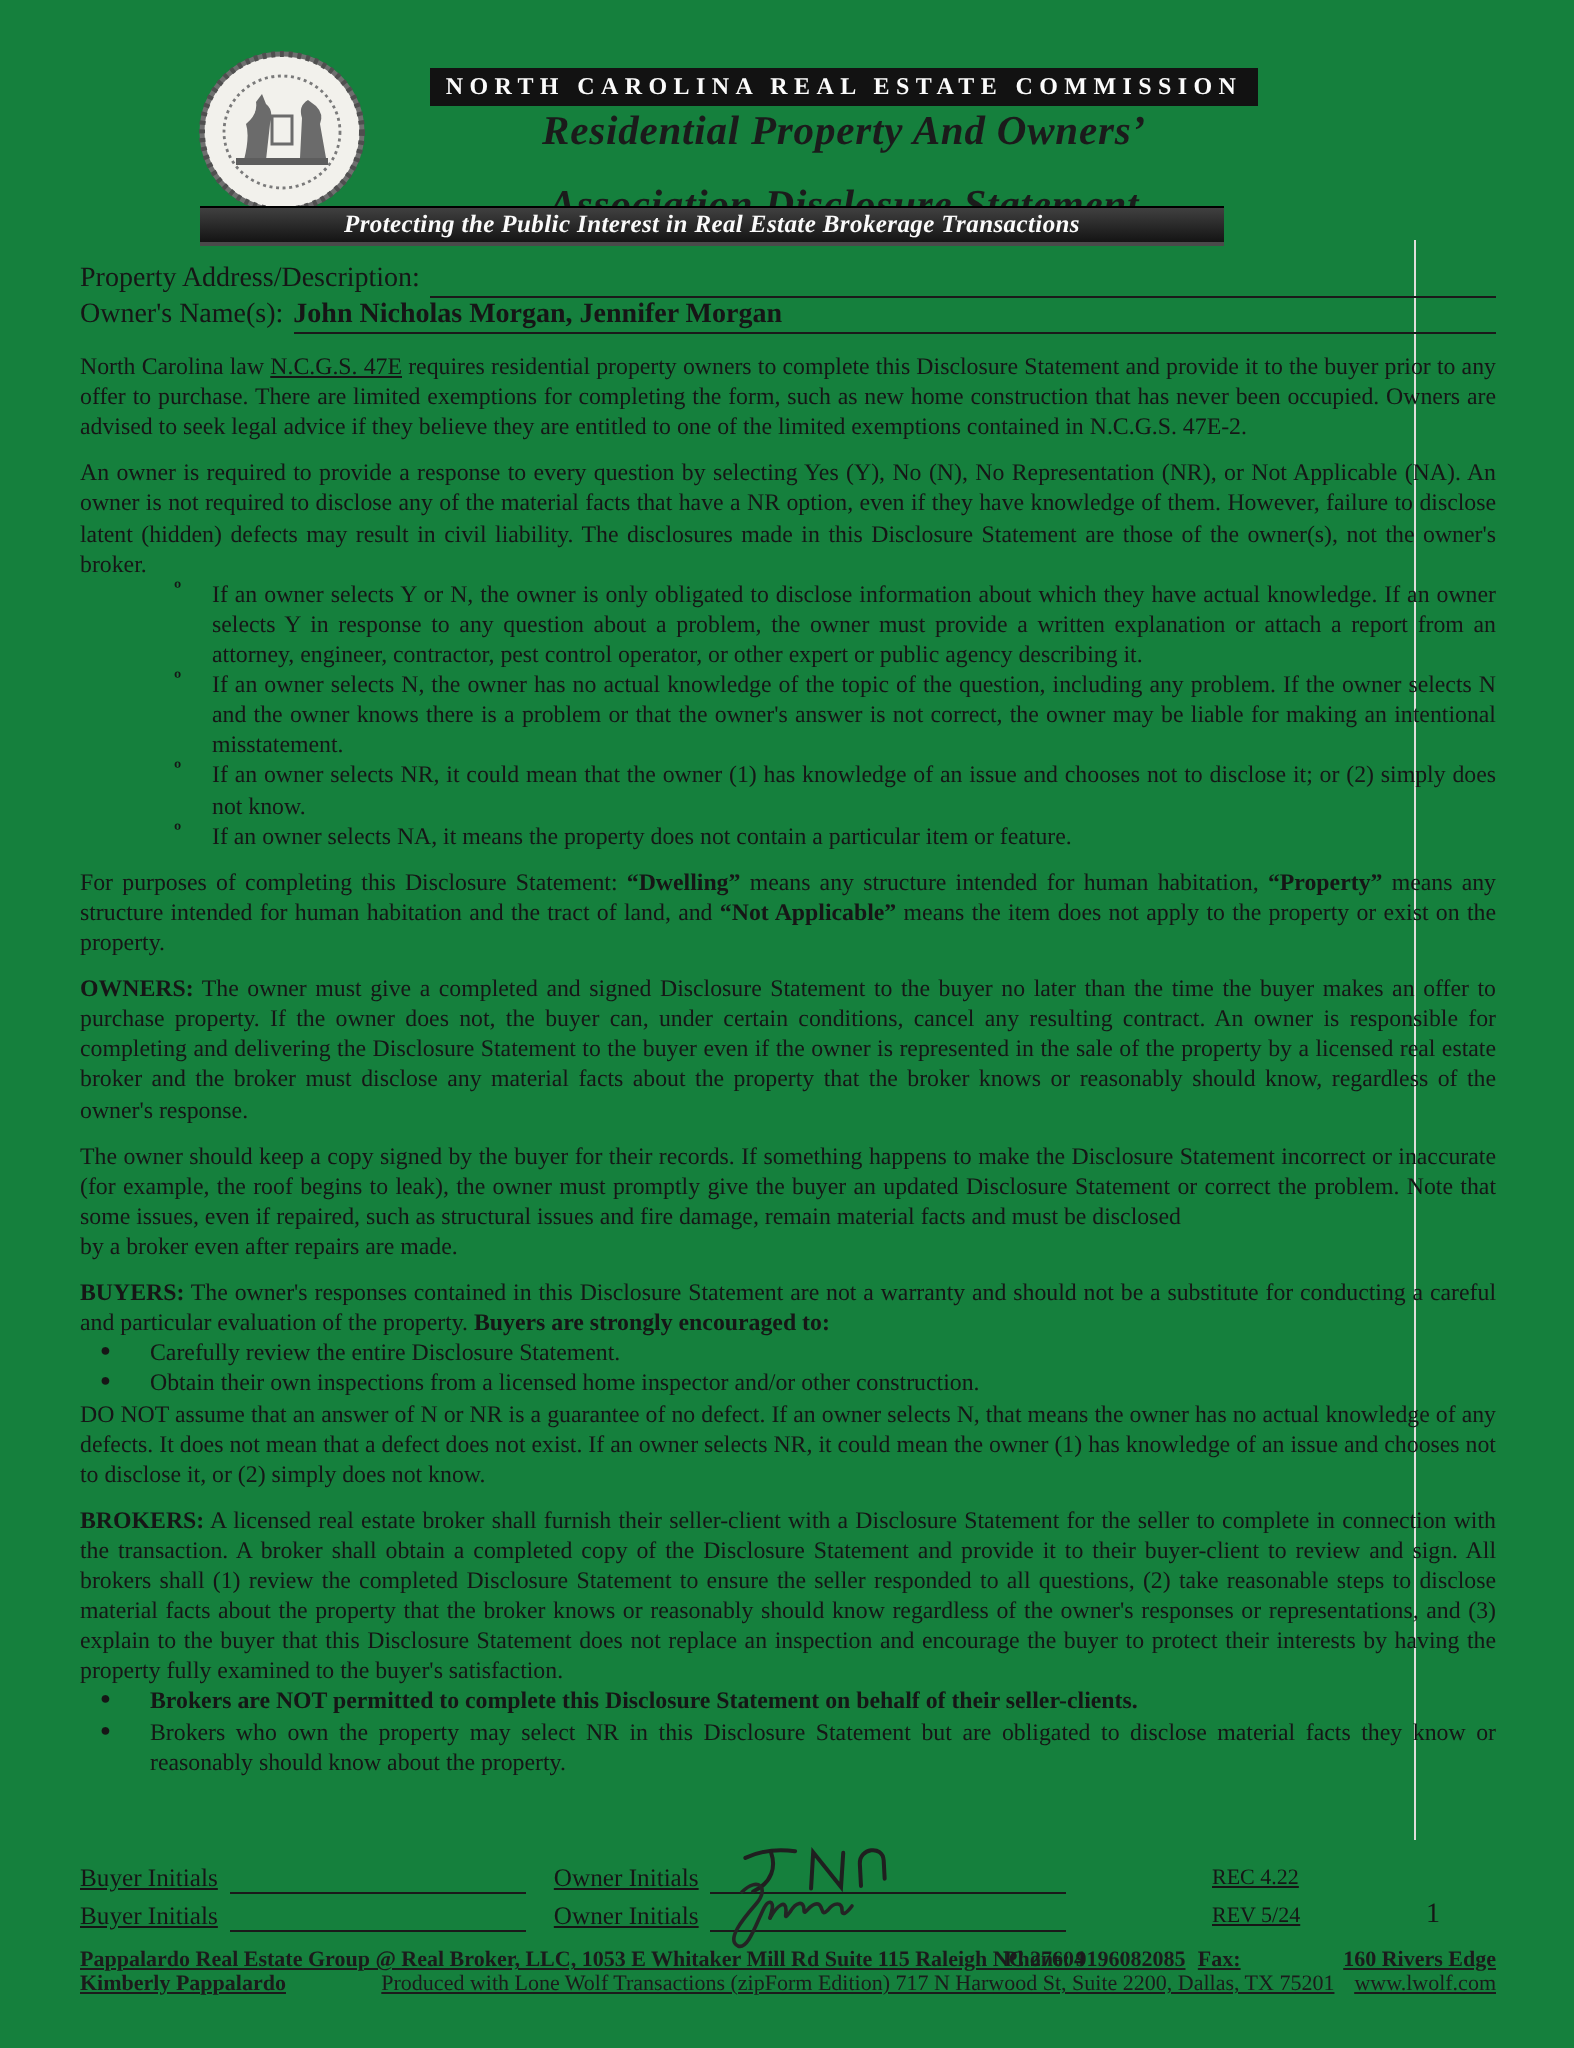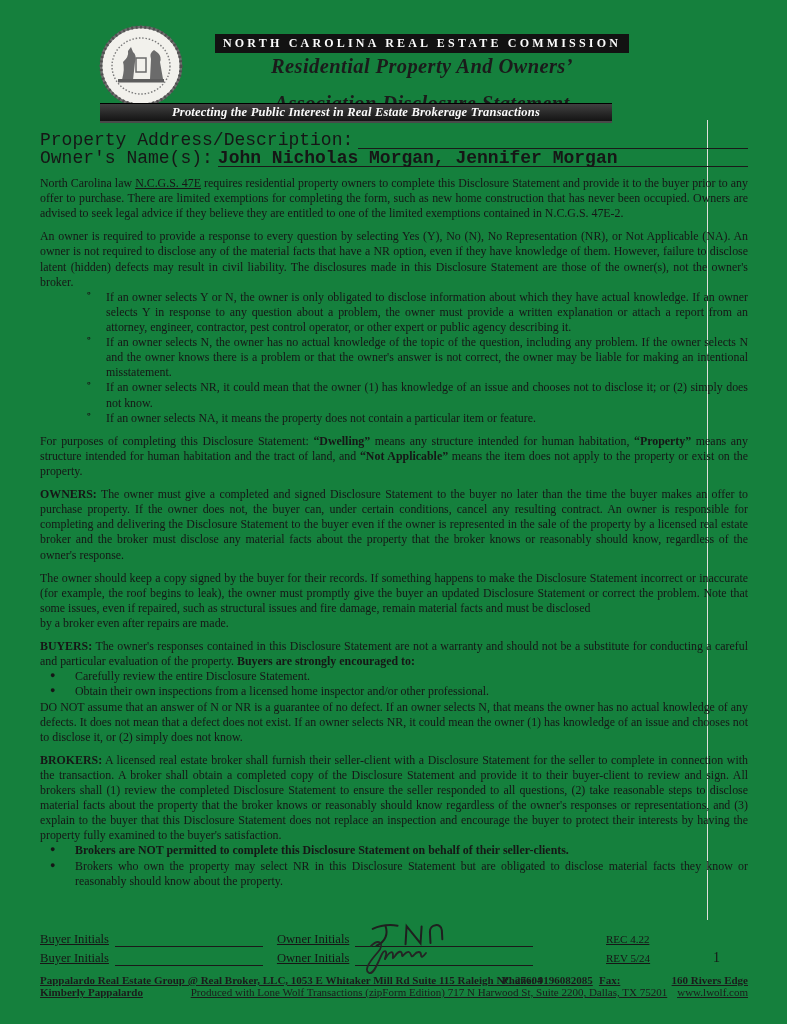--- a/index.html
+++ b/index.html
@@ -16,21 +16,21 @@
         font-weight:bold;font-size:12px;letter-spacing:3.2px;white-space:nowrap;}
   .title{position:absolute;left:155px;width:454px;text-align:center;font-weight:bold;font-style:italic;
          font-size:20.5px;letter-spacing:.4px;color:#1b1b1b;}
   .t1{top:55px;} .t2{top:92px;}
   .bar2{position:absolute;left:60px;top:103px;width:512px;height:17px;
         background:linear-gradient(#404040,#141414);border-top:1px solid #000;border-bottom:2px solid #4a4a4a;
         color:#fafafa;display:flex;align-items:center;justify-content:center;
         font-weight:bold;font-style:italic;font-size:12.5px;letter-spacing:.2px;white-space:nowrap;text-align:right;}
 
   
-  .addr-block{flex:none;margin-top:7px;font-size:18px;font-family:Liberation Mono, monospace;}
+  .addr-block{flex:none;margin-top:7px;font-size:14px;}
   .addr-row{display:flex;height:18px;line-height:18px;}
   .addr-label{white-space:nowrap;padding-right:5px;}
   .addr-value{font-weight:bold;border-bottom:1.5px solid #1a1a1a;white-space:pre;}
   .fill{flex:1;border-bottom:1.5px solid #1a1a1a;}
 
   
   .body{flex:none;margin-top:9px;font-size:11.9px;line-height:1.27;text-align:justify;}
   .para{margin:0 0 8px 0;}
   .b{font-weight:bold;}
   .u{text-decoration:underline;}
@@ -117,21 +117,21 @@
 
       <p class="para"><span class="b">OWNERS:</span><span> The owner must give a completed and signed Disclosure Statement to the buyer no later than the time the buyer makes an offer to purchase property. If the owner does not, the buyer can, under certain conditions, cancel any resulting contract. An owner is responsible for completing and delivering the Disclosure Statement to the buyer even if the owner is represented in the sale of the property by a licensed real estate broker and the broker must disclose any material facts about the property that the broker knows or reasonably should know, regardless of the owner's response.</span></p>
 
       <p class="para tight">The owner should keep a copy signed by the buyer for their records. If something happens to make the Disclosure Statement incorrect or inaccurate (for example, the roof begins to leak), the owner must promptly give the buyer an updated Disclosure Statement or correct the problem. Note that some issues, even if repaired, such as structural issues and fire damage, remain material facts and must be disclosed</p>
       <p class="para">by a broker even after repairs are made.</p>
 
       <p class="para tight"><span class="b">BUYERS:</span><span> The owner's responses contained in this Disclosure Statement are not a warranty and should not be a substitute for conducting a careful and particular evaluation of the property. </span><span class="b">Buyers are strongly encouraged to:</span></p>
 
       <div class="dlist">
         <div class="ditem"><span class="marker">●</span><span>Carefully review the entire Disclosure Statement.</span></div>
-        <div class="ditem"><span class="marker">●</span><span>Obtain their own inspections from a licensed home inspector and/or other professional.</span></div>
+        <div class="ditem"><span class="marker">●</span><span>Obtain their own inspections from a licensed home inspector and/or other construction.</span></div>
       </div>
 
       <p class="para">DO NOT assume that an answer of N or NR is a guarantee of no defect. If an owner selects N, that means the owner has no actual knowledge of any defects. It does not mean that a defect does not exist. If an owner selects NR, it could mean the owner (1) has knowledge of an issue and chooses not to disclose it, or (2) simply does not know.</p>
 
       <p class="para tight"><span class="b">BROKERS:</span><span> A licensed real estate broker shall furnish their seller-client with a Disclosure Statement for the seller to complete in connection with the transaction. A broker shall obtain a completed copy of the Disclosure Statement and provide it to their buyer-client to review and sign. All brokers shall (1) review the completed Disclosure Statement to ensure the seller responded to all questions, (2) take reasonable steps to disclose material facts about the property that the broker knows or reasonably should know regardless of the owner's responses or representations, and (3) explain to the buyer that this Disclosure Statement does not replace an inspection and encourage the buyer to protect their interests by having the property fully examined to the buyer's satisfaction.</span></p>
 
       <div class="dlist">
         <div class="ditem b"><span class="marker">●</span><span>Brokers are NOT permitted to complete this Disclosure Statement on behalf of their seller-clients.</span></div>
         <div class="ditem"><span class="marker">●</span><span>Brokers who own the property may select NR in this Disclosure Statement but are obligated to disclose material facts they know or reasonably should know about the property.</span></div>
       </div>

